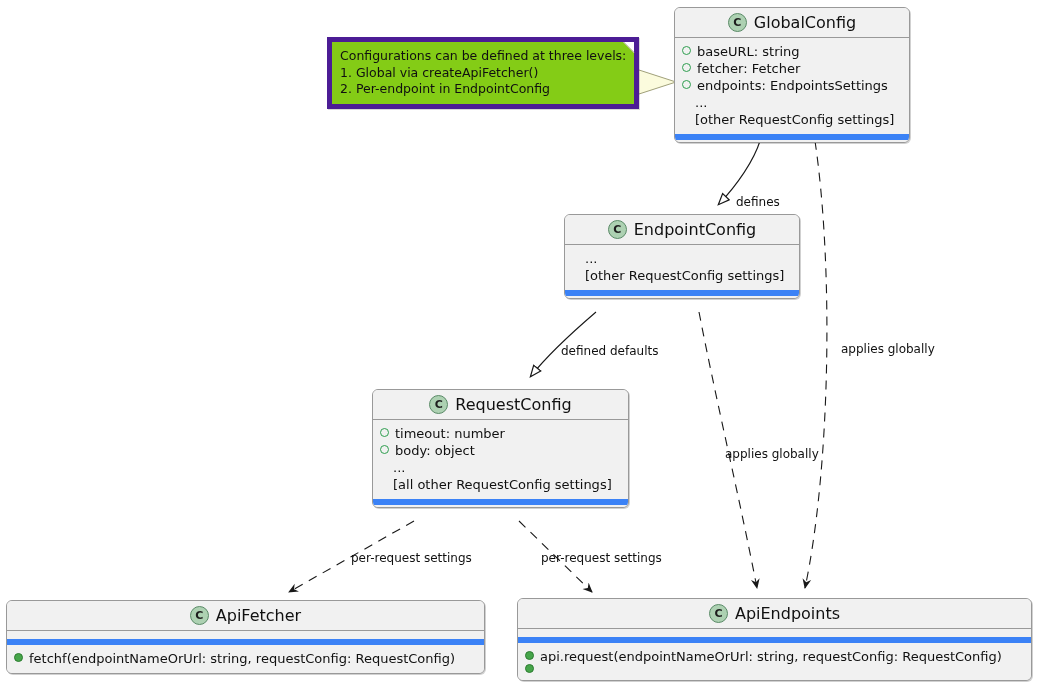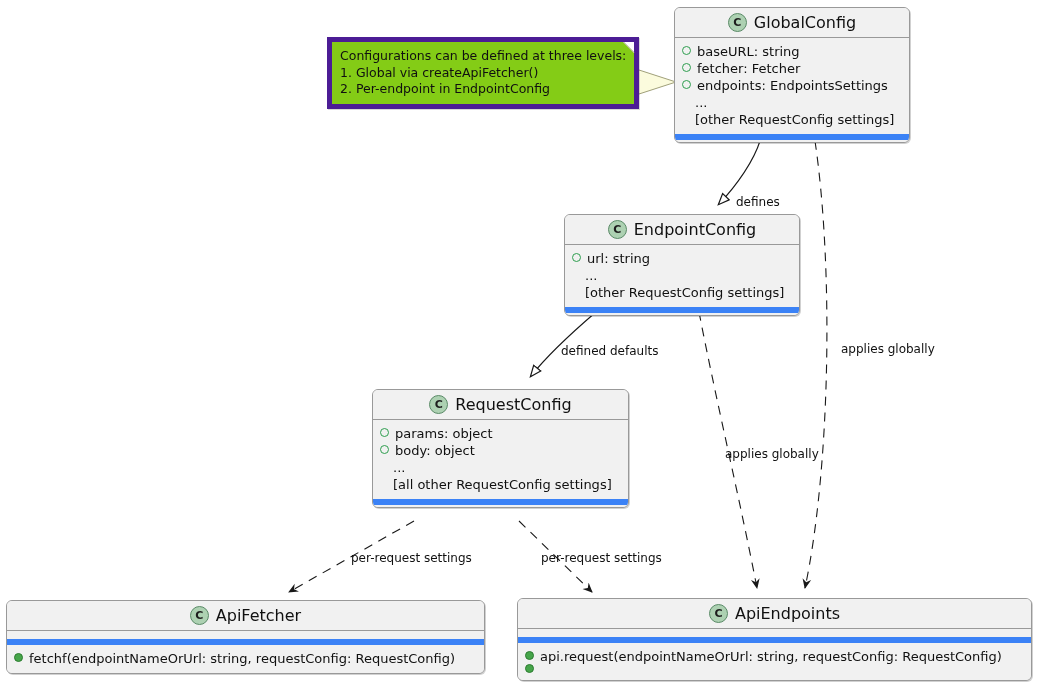--- a/index.html
+++ b/index.html
@@ -223,44 +223,40 @@
     <div class="compartment empty"></div>
   </div>
 
   <div class="uml-class" style="left:564px; top:214px; width:236px;">
     <div class="class-header">
       <span class="class-icon">C</span>
       <span class="class-title">EndpointConfig</span>
     </div>
     <div class="compartment">
       <div class="member">
-        <span class="bullet attr"></span>
-        <span class="mtext">url: string</span>
-      </div>
-      <div class="member">
         <span class="plain-indent"></span>
         <span class="mtext">...</span>
       </div>
       <div class="member">
         <span class="plain-indent"></span>
         <span class="mtext">[other RequestConfig settings]</span>
       </div>
     </div>
     <div class="compartment empty"></div>
   </div>
 
   <div class="uml-class" style="left:372px; top:389px; width:257px;">
     <div class="class-header">
       <span class="class-icon">C</span>
       <span class="class-title">RequestConfig</span>
     </div>
     <div class="compartment">
       <div class="member">
         <span class="bullet attr"></span>
-        <span class="mtext">params: object</span>
+        <span class="mtext">timeout: number</span>
       </div>
       <div class="member">
         <span class="bullet attr"></span>
         <span class="mtext">body: object</span>
       </div>
       <div class="member">
         <span class="plain-indent"></span>
         <span class="mtext">...</span>
       </div>
       <div class="member">

